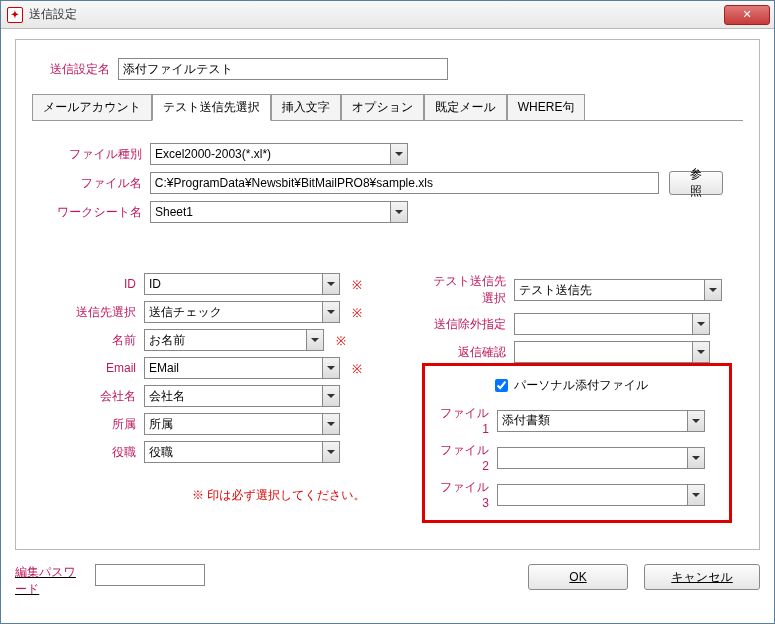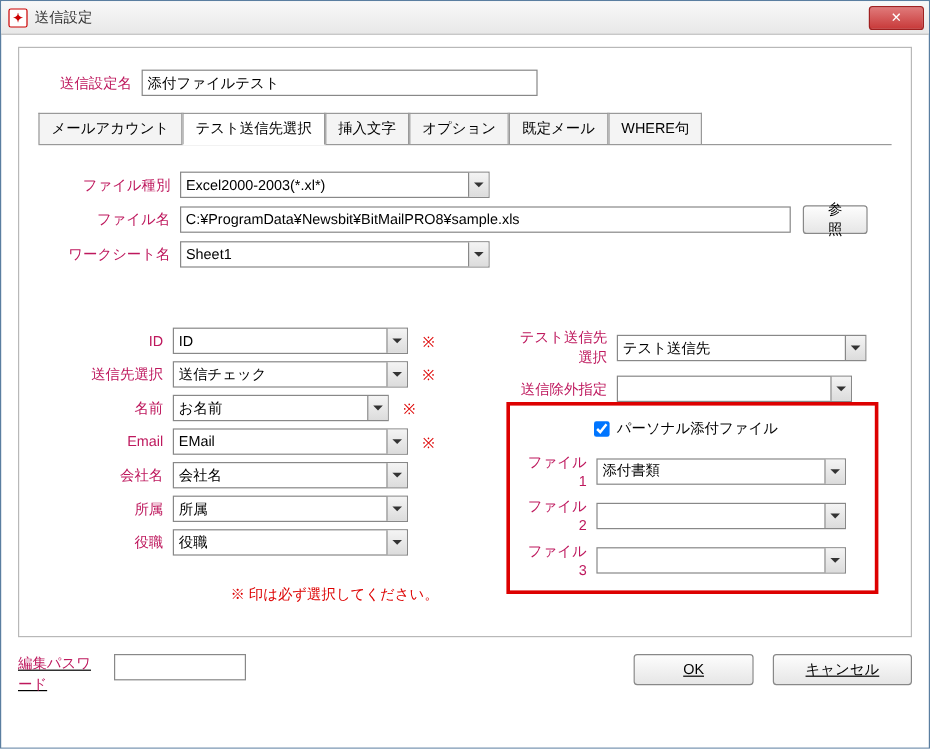--- a/index.html
+++ b/index.html
@@ -322,20 +322,27 @@
             </div>
 
             <div class="row">
               <span class="label label-right">送信除外指定</span>
               <div class="combo">
                 <input type="text" style="width: 196px;" value="">
                 <span class="drop"></span>
               </div>
             </div>
 
+            <div class="row">
+              <span class="label label-right">返信確認</span>
+              <div class="combo">
+                <input type="text" style="width: 196px;" value="">
+                <span class="drop"></span>
+              </div>
+            </div>
 
             <div class="highlight">
               <div class="chkrow">
                 <input type="checkbox" checked="" style="">
                 <span>パーソナル添付ファイル</span>
               </div>
 
               <div class="row">
                 <span class="label" style="width:62px">ファイル1</span>
                 <div class="combo">

